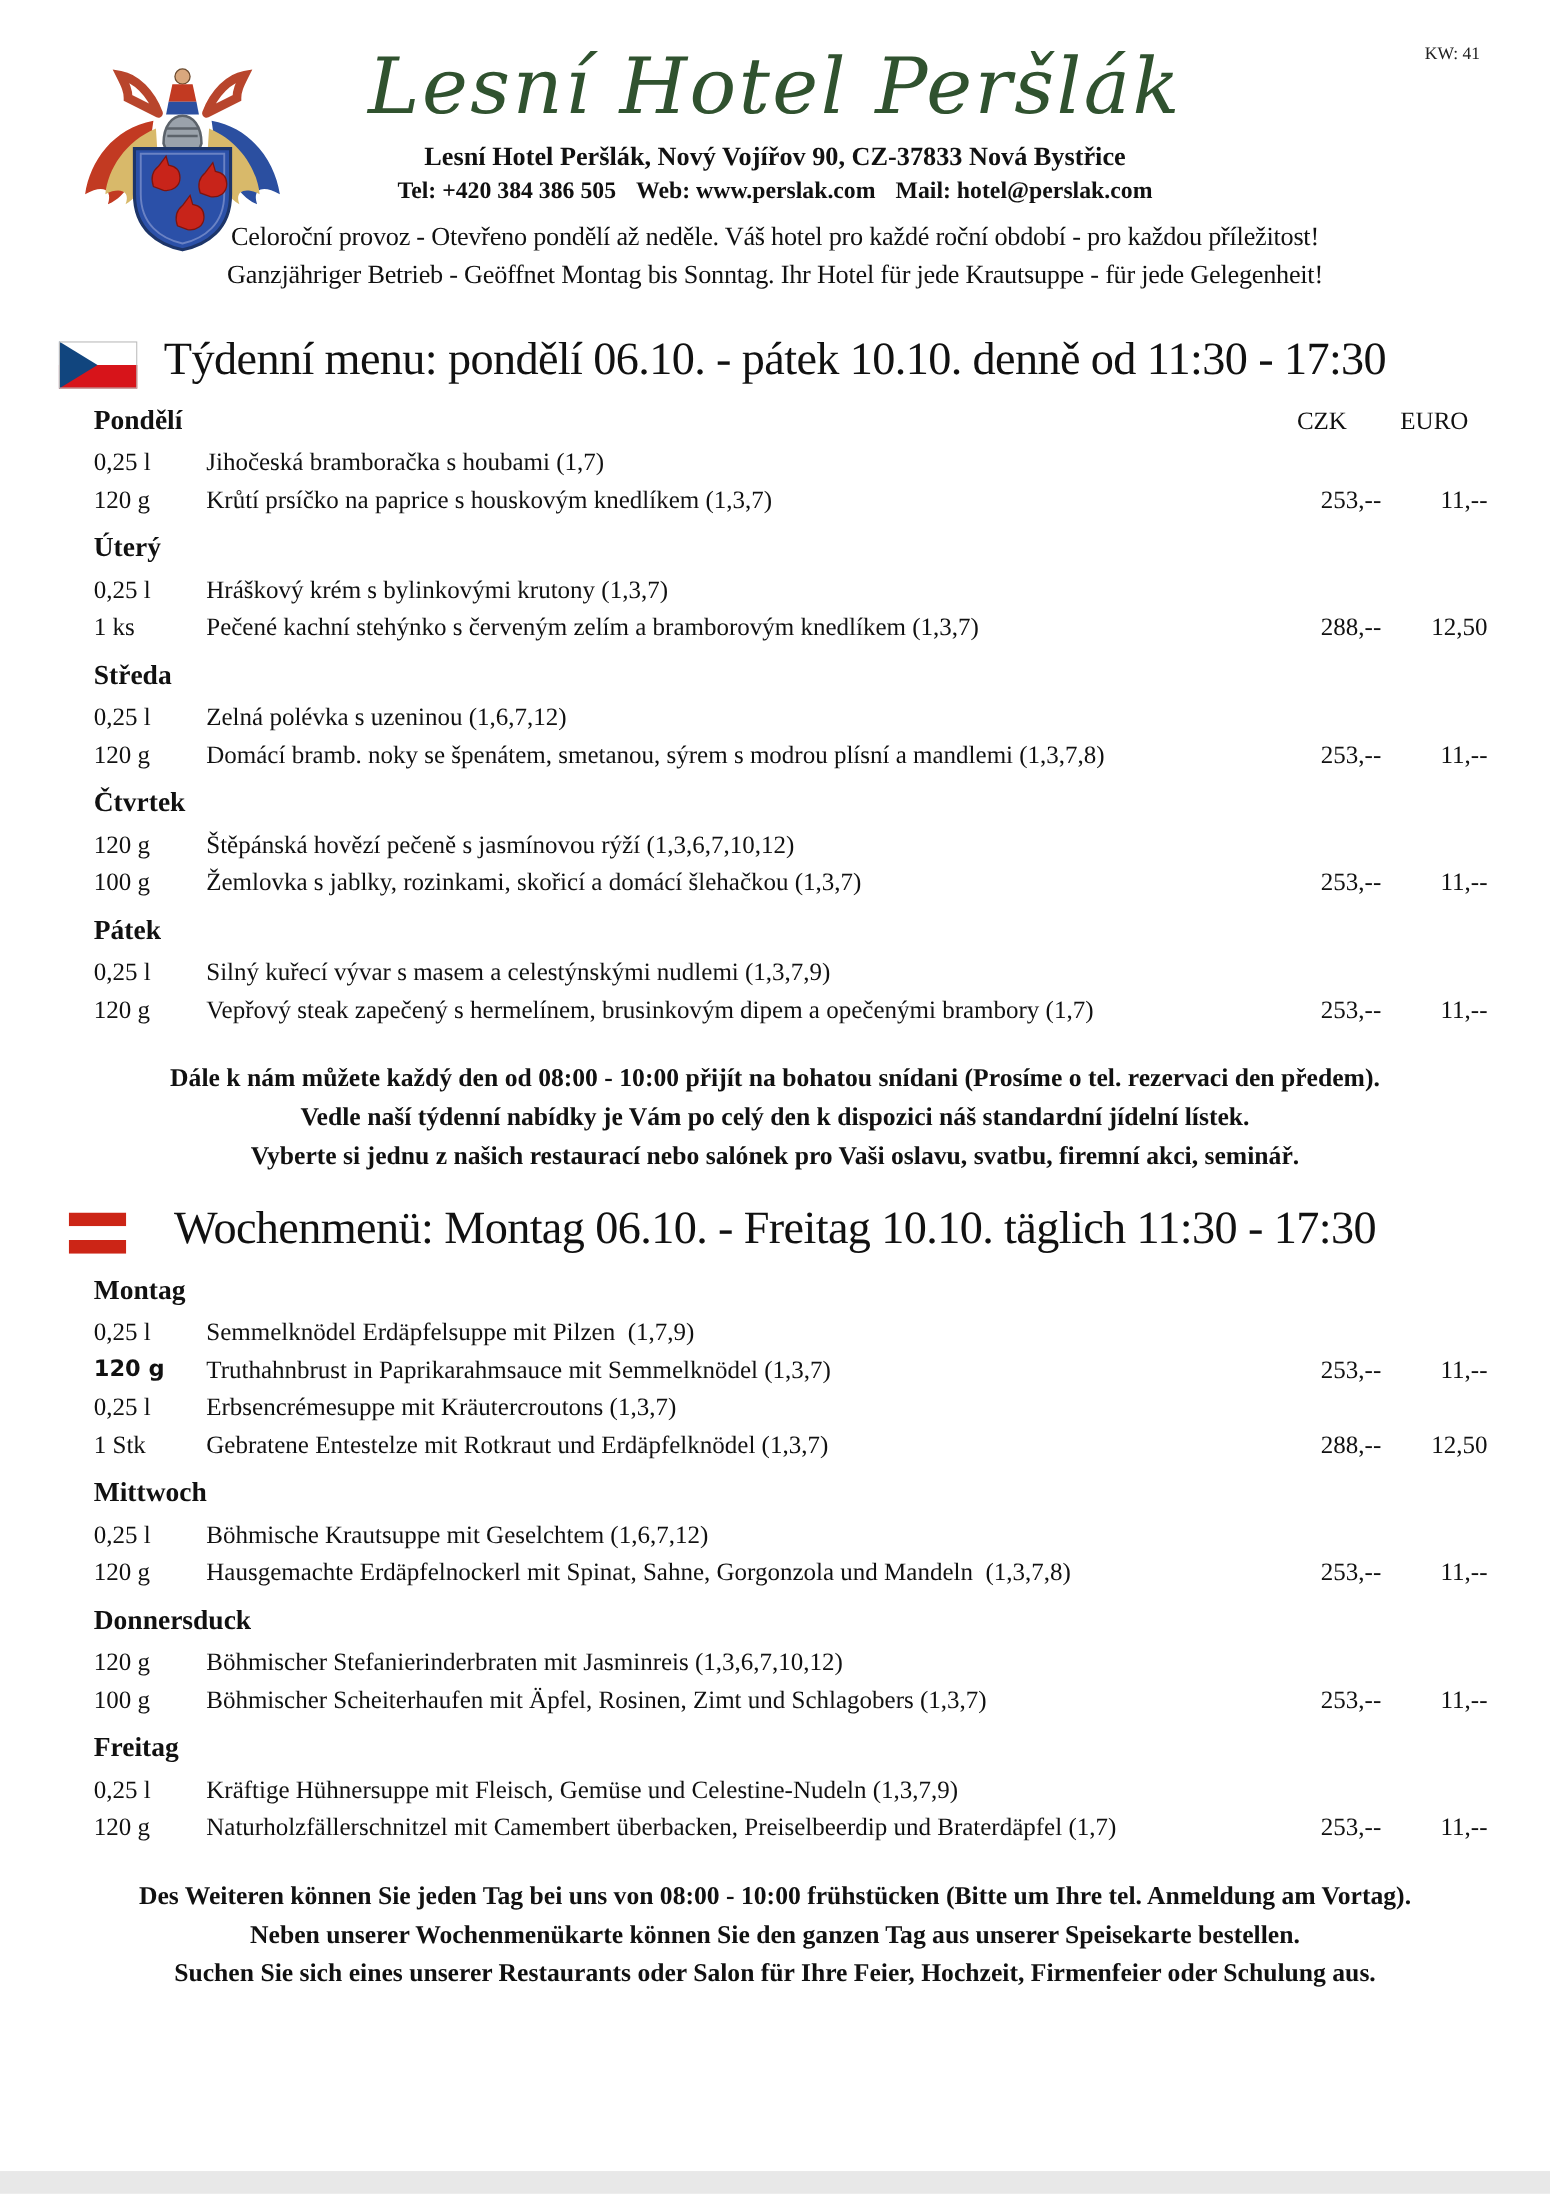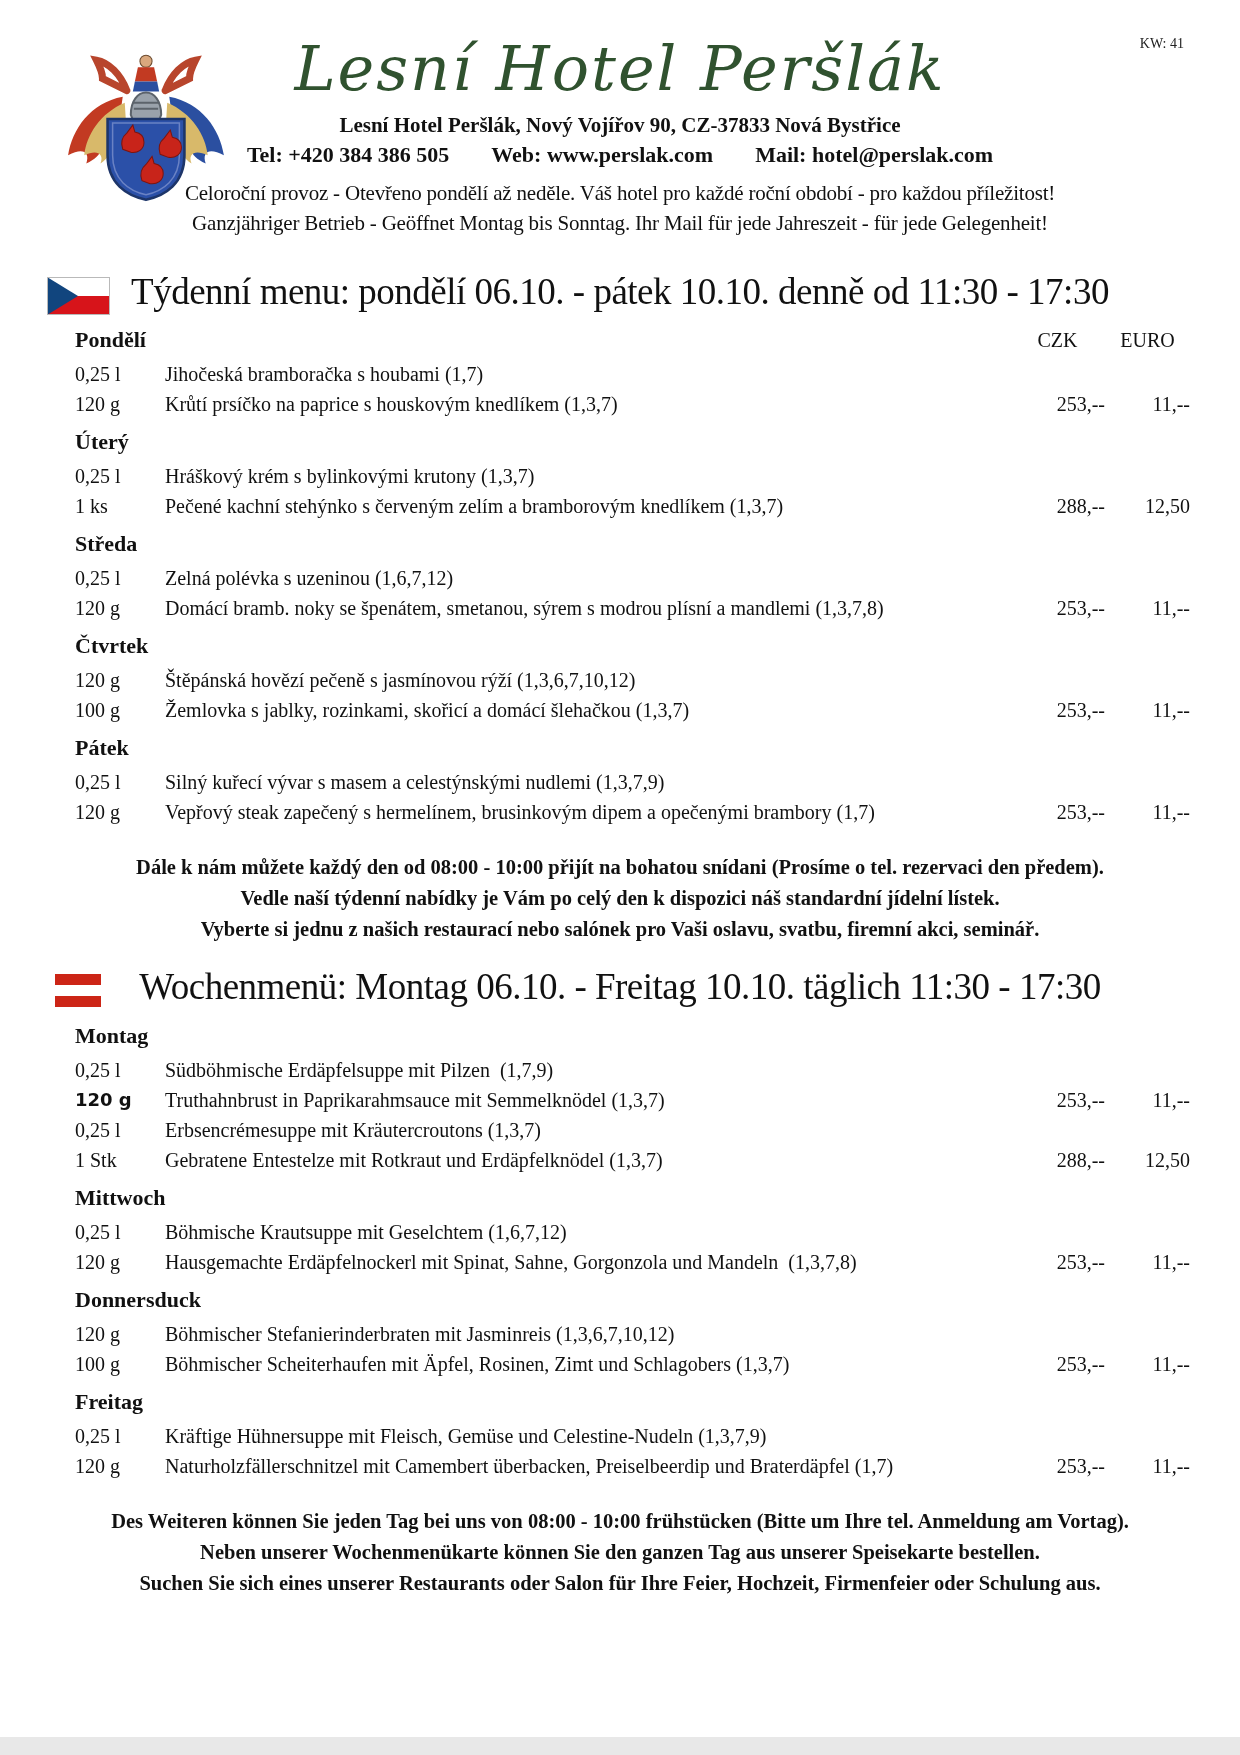--- a/index.html
+++ b/index.html
@@ -9,21 +9,21 @@
     overflow:hidden;
   }
   .kw { position:absolute; top:36px; right:56px; font-size:14px; color:#222; }
   .crest { position:absolute; top:50px; left:60px; width:172px; height:152px; }
   .title {
     margin:0; padding-top:36px; text-align:center;
     font-family:"DejaVu Serif", serif; font-style:italic; font-weight:normal;
     font-size:62px; line-height:1.05; color:#30522f; letter-spacing:2px;
   }
   .addr { text-align:center; font-weight:bold; font-size:21px; margin-top:12px; }
-  .contact-line { display:flex; justify-content:center; gap:42px; font-weight:bold; font-size:22px; margin-top:4px; }
+  .contact-line { display:flex; justify-content:center; gap:16px; font-weight:bold; font-size:19px; margin-top:4px; }
   .tagline { text-align:center; font-size:21px; letter-spacing:-0.2px; margin-top:5px; }
   .tagline.first { margin-top:13px; }
 
   .section-heading { position:relative; margin-top:33px; text-align:center; }
   .section-heading h2 { margin:0; font-weight:normal; font-size:37px; letter-spacing:-0.5px; line-height:1.25; }
   .flag { position:absolute; top:8px; }
   .flag.cz { left:47px; }
   .flag.at { left:55px; top:10px; }
 
   .menu-body { padding:2px 50px 0 75px; }
@@ -85,21 +85,21 @@
 
   <div class="addr">Lesní Hotel Peršlák, Nový Vojířov 90, CZ-37833 Nová Bystřice</div>
 
   <div class="contact-line">
     <span>Tel: +420 384 386 505</span>
     <span>Web: www.perslak.com</span>
     <span>Mail: hotel@perslak.com</span>
   </div>
 
   <div class="tagline first">Celoroční provoz - Otevřeno pondělí až neděle. Váš hotel pro každé roční období - pro každou příležitost!</div>
-  <div class="tagline">Ganzjähriger Betrieb - Geöffnet Montag bis Sonntag. Ihr Mail für jede Jahreszeit - für jede Gelegenheit!</div>
+  <div class="tagline">Ganzjähriger Betrieb - Geöffnet Montag bis Sonntag. Ihr Hotel für jede Krautsuppe - für jede Gelegenheit!</div>
 
   <section class="menu-section cz">
     <div class="section-heading">
       <span class="flag cz">
         <svg viewBox="0 0 63 38" width="63" height="38">
           <rect x="0" y="0" width="63" height="19" fill="#ffffff"></rect>
           <rect x="0" y="19" width="63" height="19" fill="#d7141a"></rect>
           <path d="M0 0 L31 19 L0 38 Z" fill="#11457e"></path>
           <rect x="0.5" y="0.5" width="62" height="37" fill="none" stroke="#b9b9b9"></rect>
         </svg>
@@ -214,21 +214,21 @@
       </span>
       <h2>Wochenmenü: Montag 06.10. - Freitag 10.10. täglich 11:30 - 17:30</h2>
     </div>
     <div class="menu-body">
         <div class="day-group">
           <div class="day-row">
             <span class="day-name">Montag</span>
           </div>
           <div class="menu-row">
             <span class="qty">0,25 l</span>
-            <span class="item">Südböhmische Erdäpfelsuppe mit Pilzen  (1,7,9)</span>
+            <span class="item">Semmelknödel Erdäpfelsuppe mit Pilzen  (1,7,9)</span>
             <span class="col-czk"></span>
             <span class="col-eur"></span>
           </div>
           <div class="menu-row">
             <span class="qty qty-bold">120 g</span>
             <span class="item">Truthahnbrust in Paprikarahmsauce mit Semmelknödel (1,3,7)</span>
             <span class="col-czk">253,--</span>
             <span class="col-eur">11,--</span>
           </div>
         </div>

